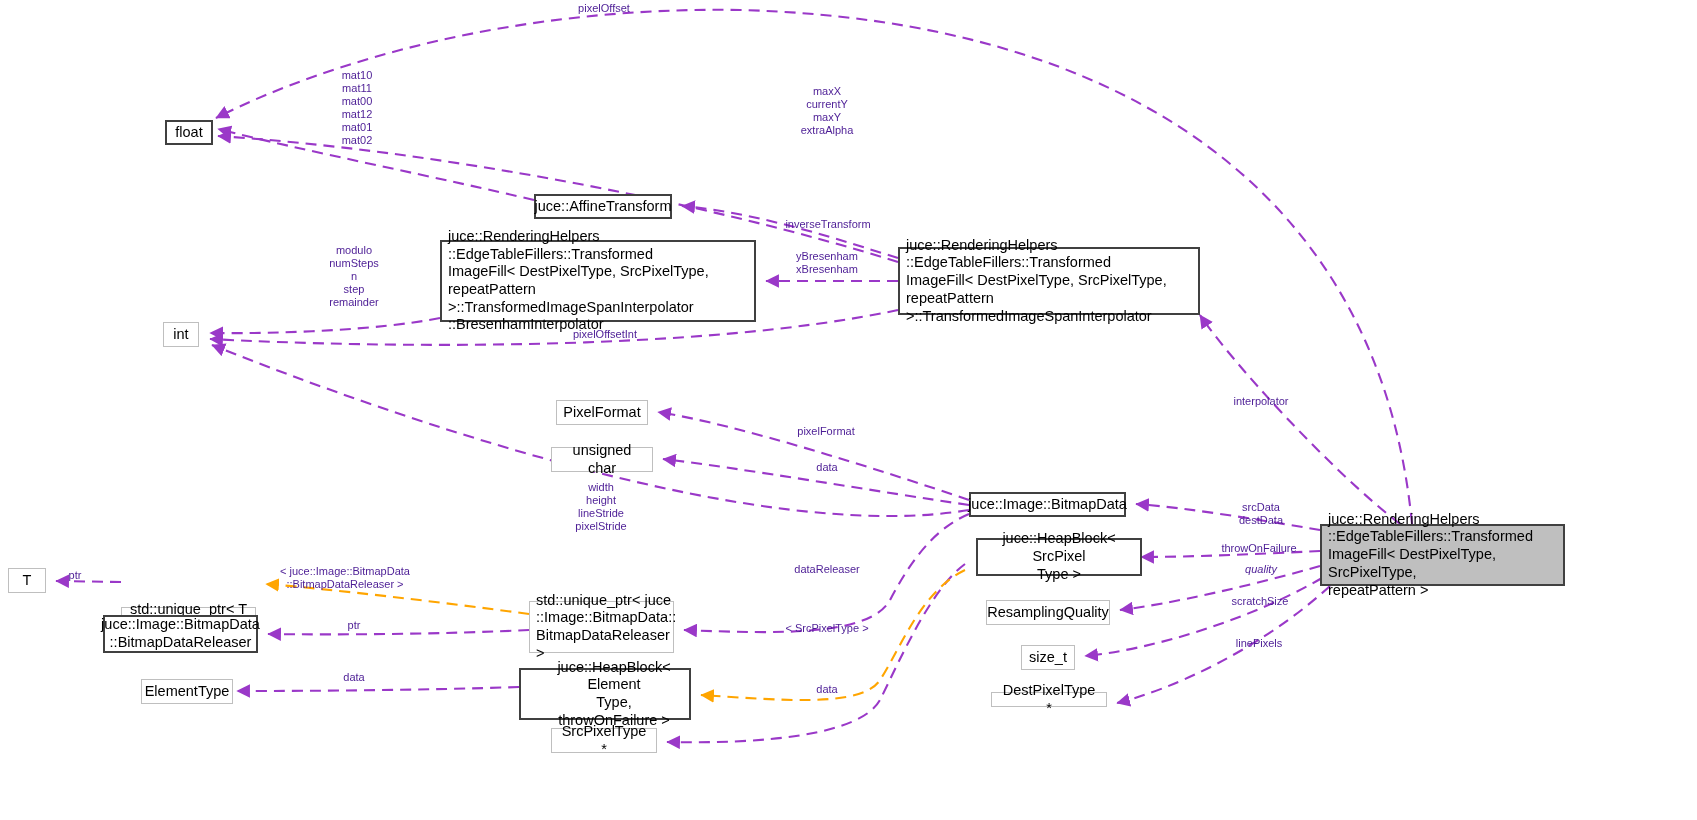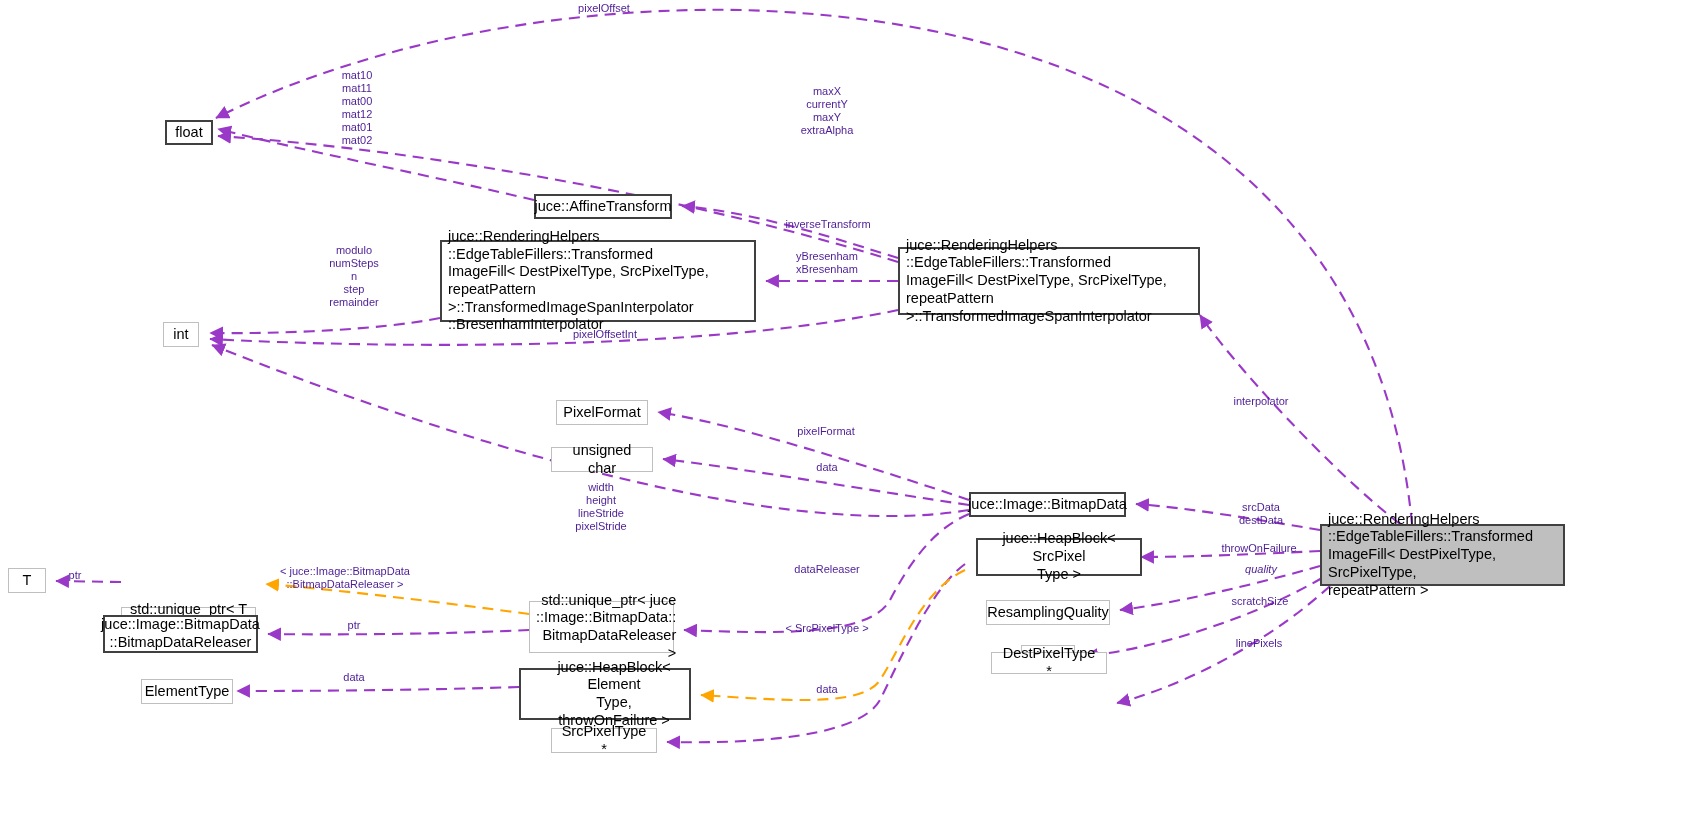--- a/index.html
+++ b/index.html
@@ -147,37 +147,37 @@
 
   <div class="node thick" style="left:969px;top:492px;width:157px;height:25px;">juce::Image::BitmapData</div>
 
   <div class="node thick" style="left:965px;top:538px;width:166px;height:38px;margin-left:11px;">juce::HeapBlock&lt; SrcPixel
 Type &gt;</div>
 
   <div class="node thin" style="left:986px;top:600px;width:124px;height:25px;">ResamplingQuality</div>
 
   <div class="node thin" style="left:1021px;top:645px;width:54px;height:25px;">size_t</div>
 
-  <div class="node thin" style="left:991px;top:652px;width:116px;height:22px;">DestPixelType *</div>
+  <div class="node thin" style="left:991px;top:692px;width:116px;height:15px;">DestPixelType *</div>
 
   <div class="node highlight" style="left:1320px;top:524px;width:245px;height:62px;text-align:left;justify-content:flex-start;">juce::RenderingHelpers
 ::EdgeTableFillers::Transformed
 ImageFill&lt; DestPixelType, SrcPixelType,
 repeatPattern &gt;</div>
 
   <div class="node thin" style="left:8px;top:568px;width:38px;height:25px;">T</div>
 
   <div class="node thin" style="left:121px;top:571px;width:135px;height:23px;margin-top:36px;">std::unique_ptr&lt; T &gt;</div>
 
   <div class="node thick" style="left:103px;top:615px;width:155px;height:38px;">juce::Image::BitmapData
 ::BitmapDataReleaser</div>
 
   <div class="node thin" style="left:141px;top:679px;width:92px;height:25px;">ElementType</div>
 
-  <div class="node thin" style="left:529px;top:601px;width:145px;height:52px;text-align:right;justify-content:flex-start;">std::unique_ptr&lt; juce
+  <div class="node thin" style="left:529px;top:601px;width:145px;height:52px;text-align:left;justify-content:flex-start;">std::unique_ptr&lt; juce
 ::Image::BitmapData::
 BitmapDataReleaser &gt;</div>
 
   <div class="node thick" style="left:519px;top:668px;width:172px;height:52px;padding-left:24px;">juce::HeapBlock&lt; Element
 Type, throwOnFailure &gt;</div>
 
   <div class="node thin" style="left:551px;top:728px;width:106px;height:25px;">SrcPixelType *</div>
 
   <div class="edge-label" style="left:604px;top:2px;">pixelOffset</div>
 

